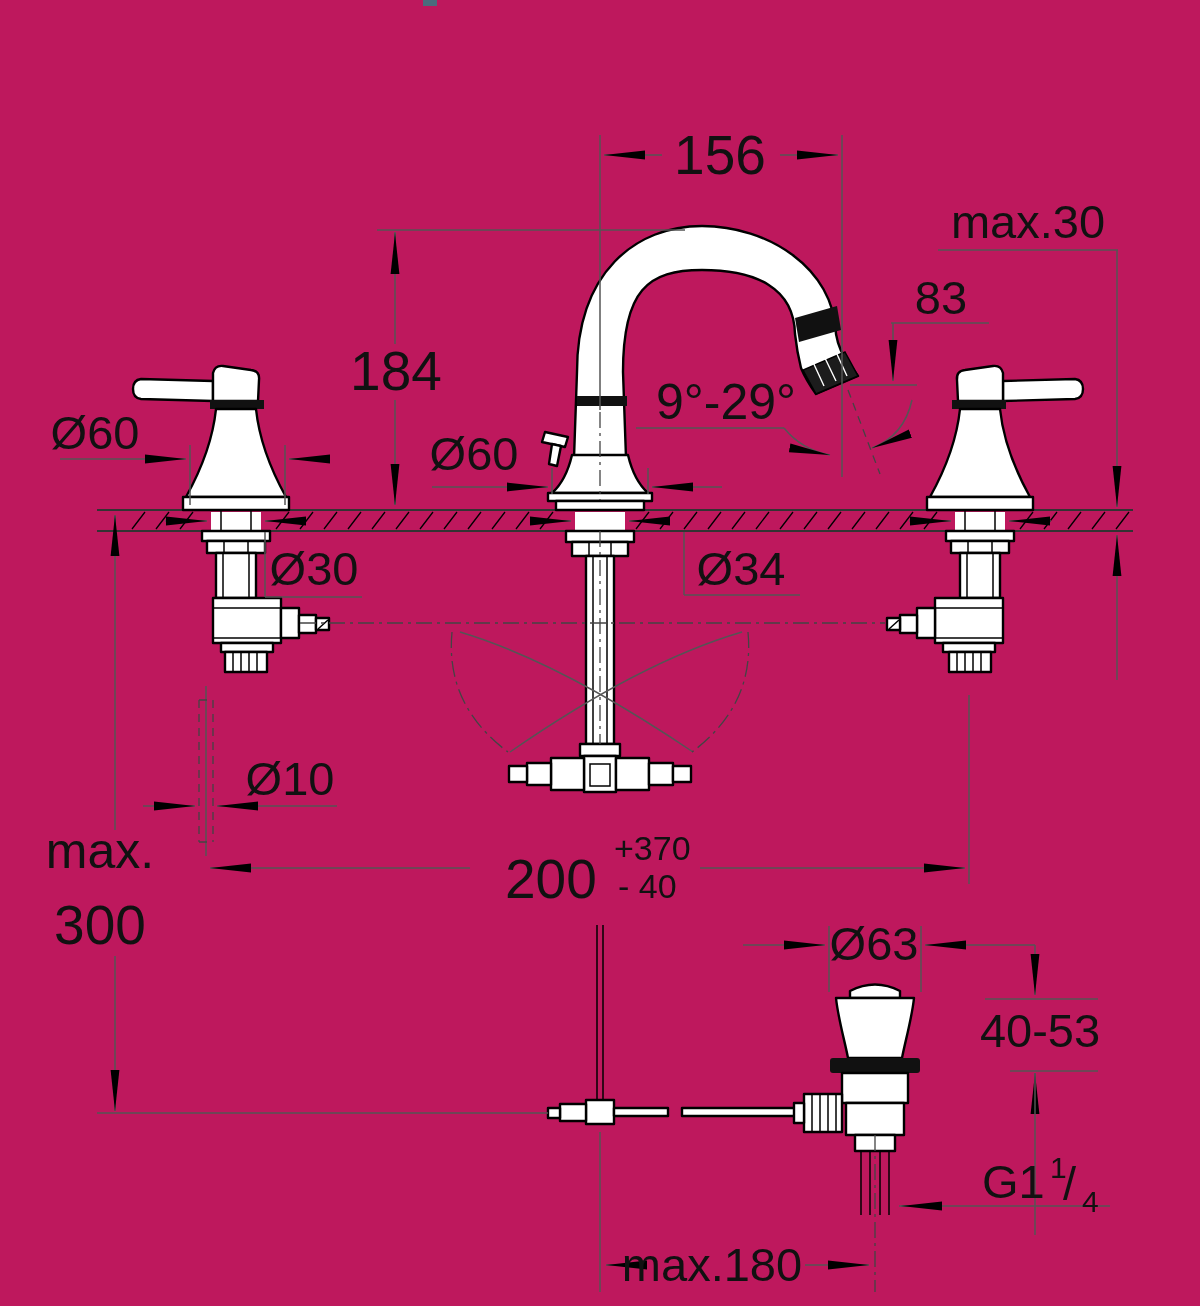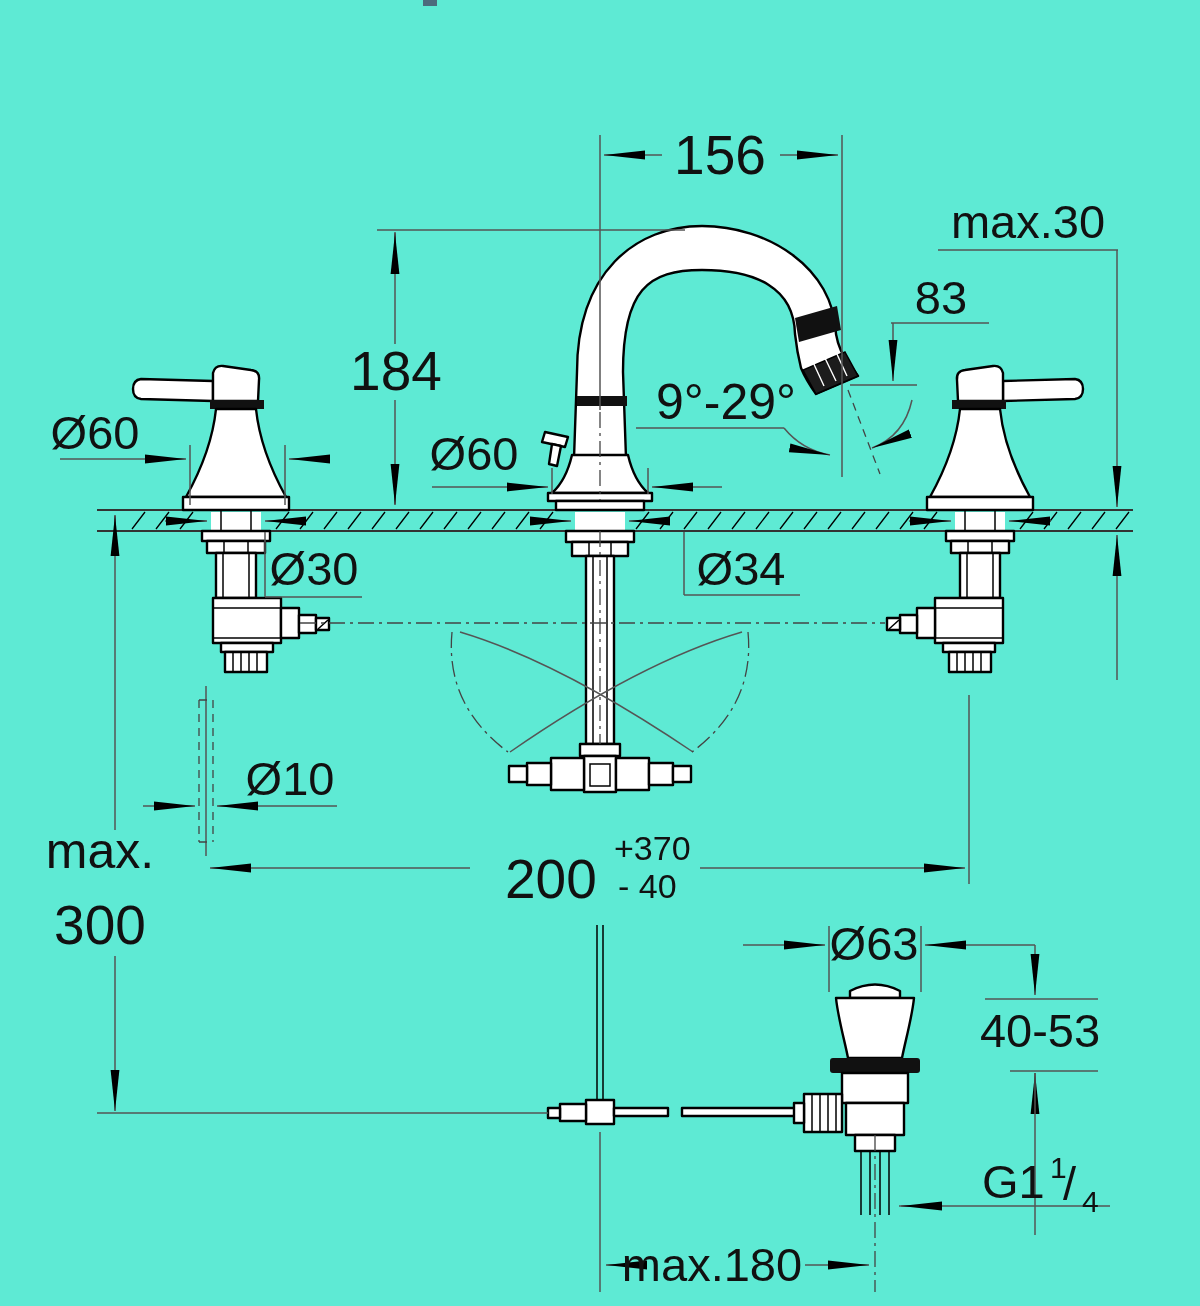--- a/index.html
+++ b/index.html
@@ -1,16 +1,16 @@
 <!DOCTYPE html>
 <html><head>
 <meta charset="utf-8">
 <style>
   html,body{margin:0;padding:0;background:#fff;}
-  .stage{position:relative;width:1200px;height:1306px;background:#5eead4;overflow:hidden;}
+  .stage{position:relative;width:1200px;height:1306px;background:#be185d;overflow:hidden;}
   svg{display:block;}
   svg text{font-family:"Liberation Sans","DejaVu Sans",sans-serif;fill:#111;}
   .f55{font-size:55px}
   .f50{font-size:50px}
   .f47{font-size:47px}
   .f34{font-size:34px}
   .f30{font-size:30px}
   .mid{text-anchor:middle}
   .obj{fill:#fff;stroke:#000;stroke-width:2.4;stroke-linejoin:round;}
   .objthin{fill:none;stroke:#000;stroke-width:1.5;}

